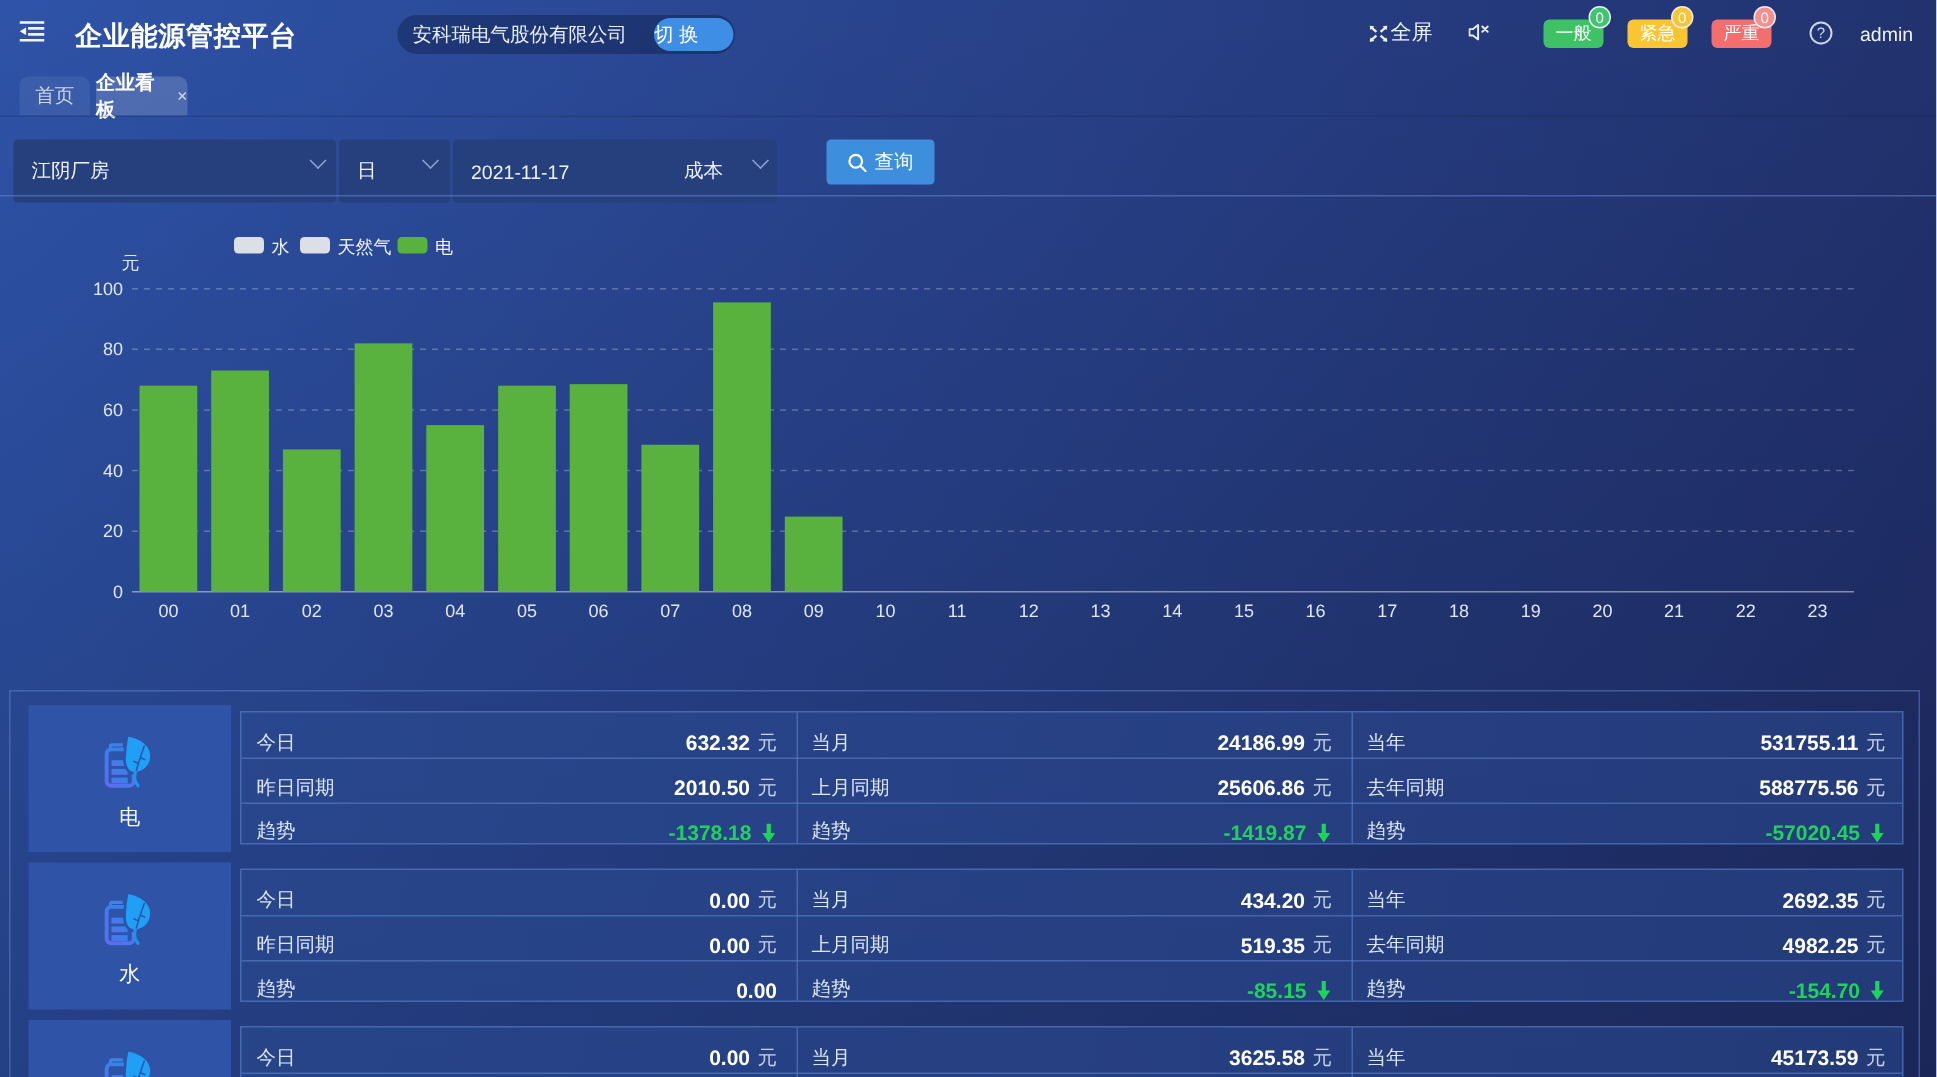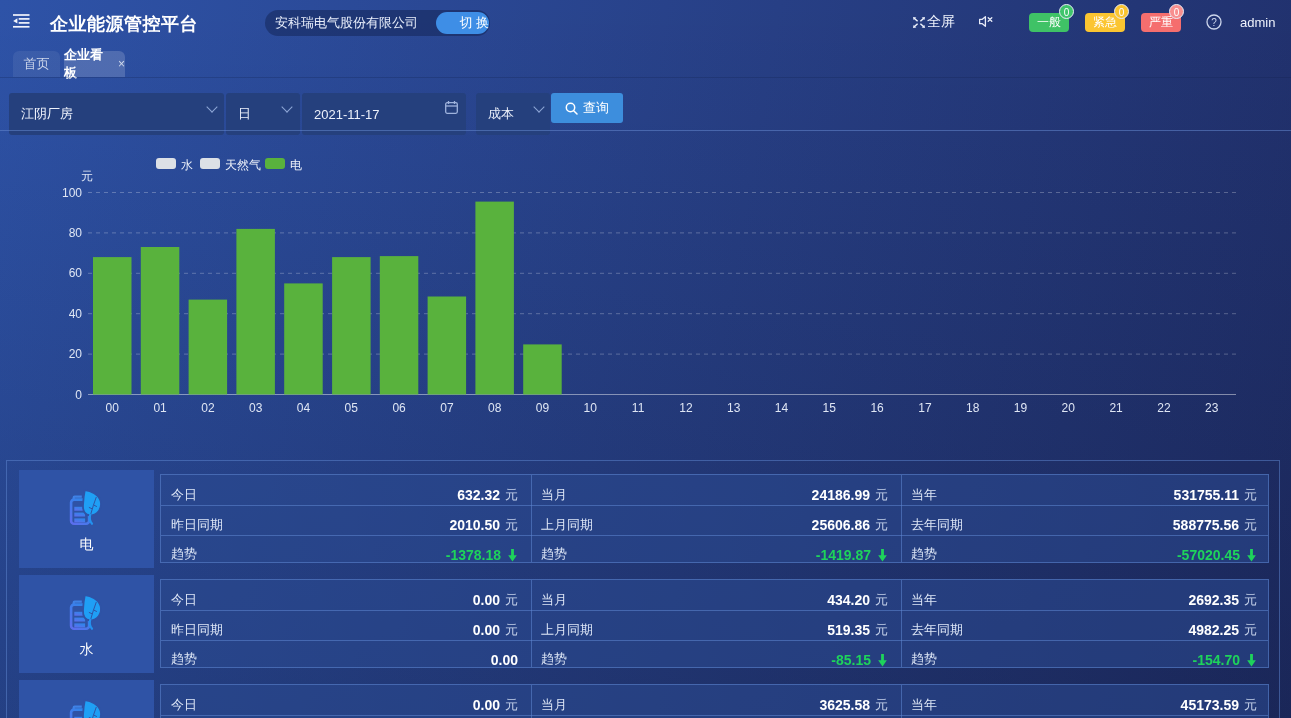--- a/index.html
+++ b/index.html
@@ -3,21 +3,21 @@
 *{margin:0;padding:0;box-sizing:border-box;font-family:"Liberation Sans",sans-serif}
 html,body{width:1291px;height:718px;overflow:hidden}
 #page{position:relative;width:1291px;height:718px;overflow:hidden;
  background:linear-gradient(rgba(5,8,25,0) 0%,rgba(5,8,25,0.22) 100%),linear-gradient(100deg,#2e53a8 0%,#273f85 55%,#202f6a 100%);color:#fff}
 
 .title{position:absolute;left:50px;top:12px;font-size:18px;font-weight:bold;letter-spacing:0.5px}
 .pill{position:absolute;left:265px;top:10px;width:225px;height:26px;border-radius:13px;
  background:rgba(12,24,66,0.40);display:flex;align-items:center}
 .pill .cname{margin-left:10px;font-size:13px;color:#e8eefb}
 .sw{position:absolute;left:171px;top:2px;width:53px;height:22px;border-radius:11px;background:#3e8ee6;
- font-size:13px;color:#fff;text-align:right;line-height:22px}
+ font-size:13px;color:#fff;text-align:left;line-height:22px}
 .hr-item{position:absolute;top:0;height:44px;display:flex;align-items:center;font-size:14px;color:#eef2fc}
 .badge{position:absolute;top:13px;width:40px;height:19px;border-radius:4px;color:#fff;font-size:12px;
  text-align:center;line-height:19px}
 .bcirc{position:absolute;top:4px;width:15px;height:15px;border-radius:50%;border:1.5px solid #e9edf8;
  color:#fff;font-size:10px;text-align:center;line-height:15px}
 
 .tab{position:absolute;top:50.5px;height:26.5px;border-radius:6px 6px 0 0;font-size:13px;color:#cdd6ea;
  display:flex;align-items:center;justify-content:center}
 .tabline{position:absolute;left:0;top:77px;width:1291px;height:1px;background:rgba(15,30,75,0.25)}
 
@@ -101,21 +101,21 @@
     </div>
 <div class="inp" style="left:302px;width:164px">
       <span class="txt">2021-11-17</span>
  <svg width="13" height="13" viewBox="0 0 13 13" style="position:absolute;left:143px;top:8px">
  <rect x="0.7" y="1.7" width="11.6" height="10.6" rx="1.5" fill="none" stroke="#9fb3dd" stroke-width="1.3"></rect>
  <line x1="0.7" y1="5" x2="12.3" y2="5" stroke="#9fb3dd" stroke-width="1.3"></line>
  <line x1="3.5" y1="0" x2="3.5" y2="3" stroke="#9fb3dd" stroke-width="1.3"></line>
  <line x1="9.5" y1="0" x2="9.5" y2="3" stroke="#9fb3dd" stroke-width="1.3"></line>
       </svg>
     </div>
-<div class="inp" style="left:476px;width:74px">
+<div class="inp" style="left:444px;width:74px">
       <span class="txt">成本</span>
       <span class="chev" style="left:59px;top:10px"></span>
     </div>
 <div class="qbtn"><svg width="13" height="13" viewBox="0 0 13 13" style="margin-right:5px">
  <circle cx="5.5" cy="5.5" r="4.2" fill="none" stroke="#fff" stroke-width="1.5"></circle>
  <line x1="8.7" y1="8.7" x2="12" y2="12" stroke="#fff" stroke-width="1.5" stroke-linecap="round"></line>
       </svg>查询</div>
 <div class="fline"></div>
 <svg width="1291" height="430" style="position:absolute;left:0;top:0">
 <g font-family="'Liberation Sans',sans-serif">

